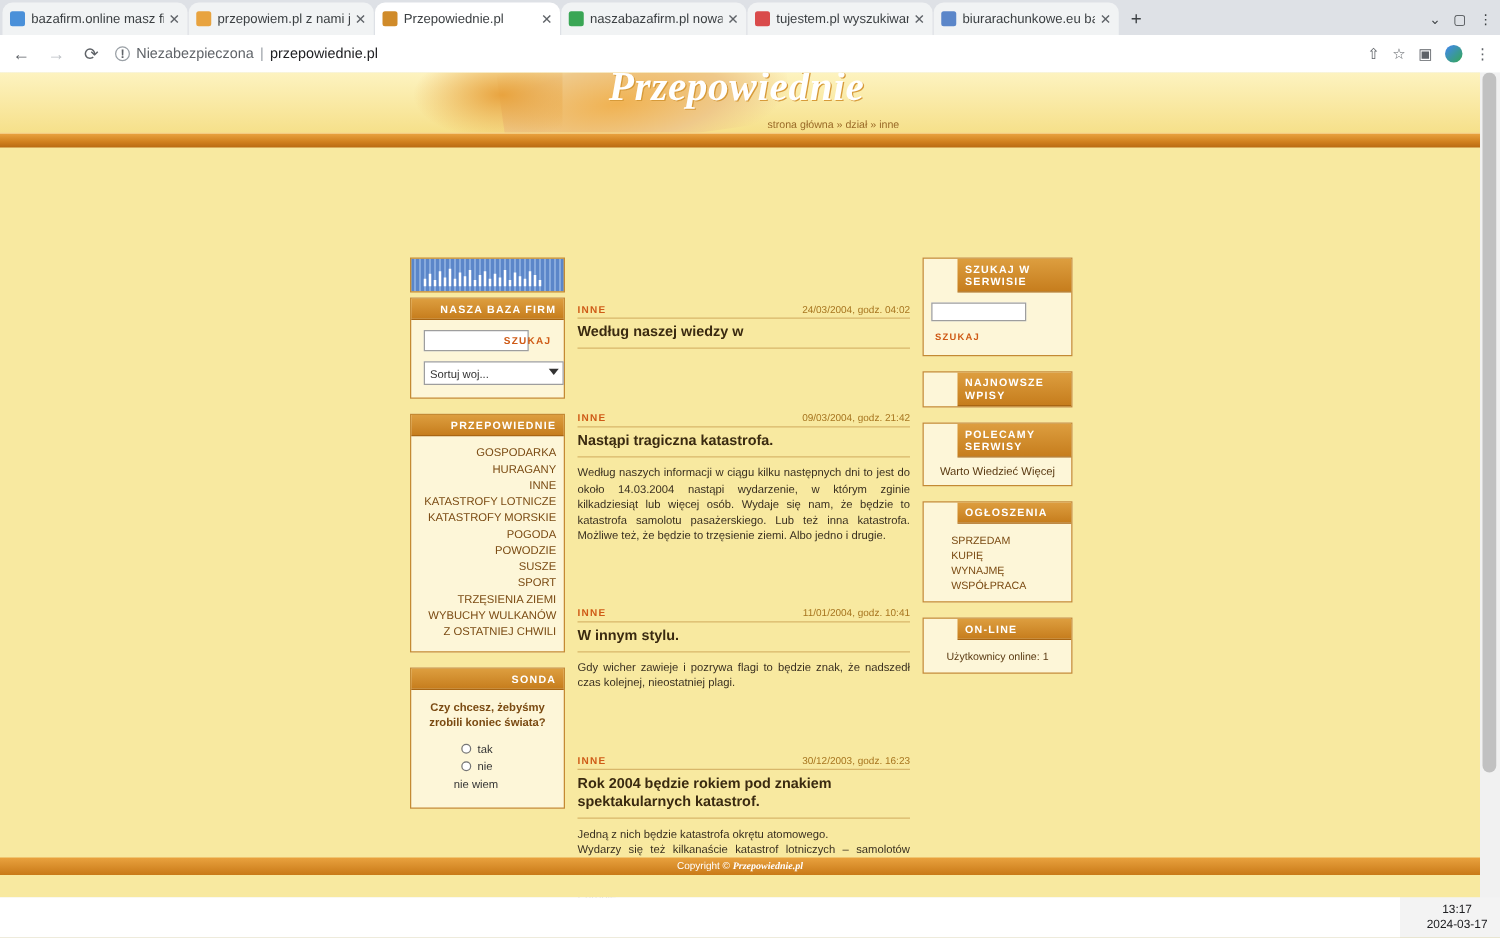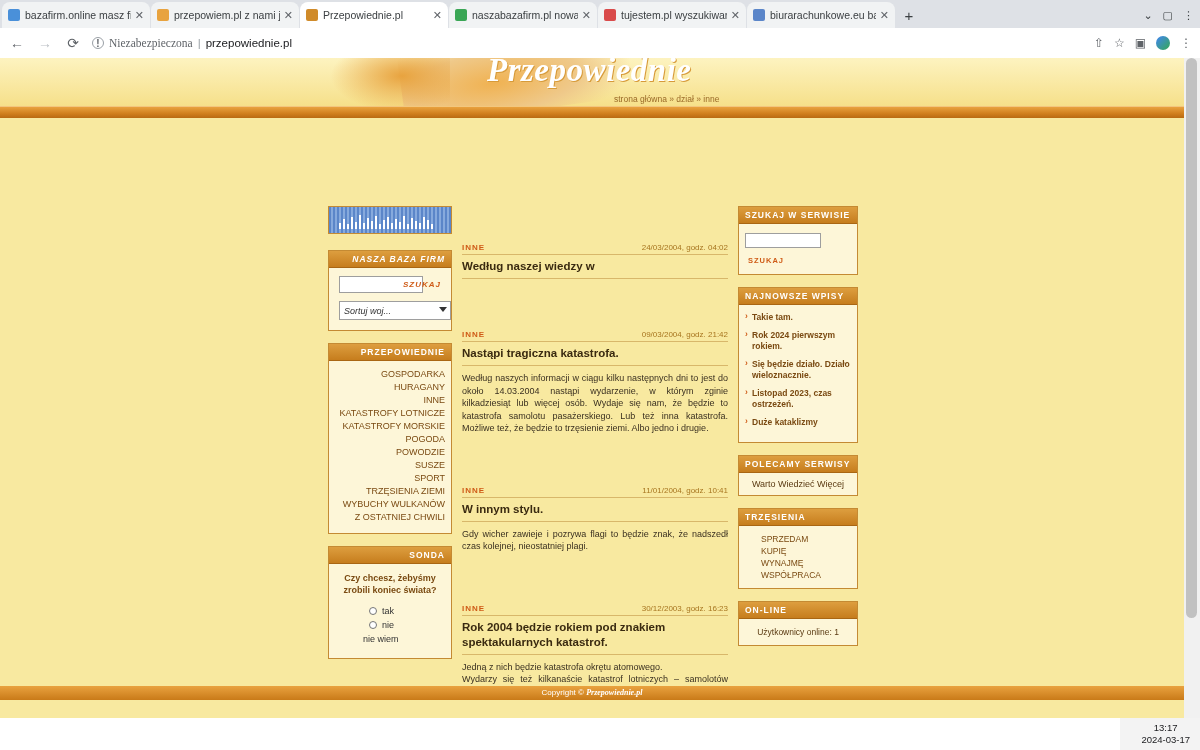--- a/index.html
+++ b/index.html
@@ -41,21 +41,21 @@
     height:30px; background:#ffffff; display:flex; align-items:center; padding:0 8px; gap:10px;
   }
   .navbtn { font-size:14px; color:#5f6368; width:18px; text-align:center; }
   .navbtn.disabled { color:#bdc1c6; }
   .omnibox {
     flex:1 1 auto; height:22px; background:#ffffff; display:flex; align-items:center;
     font-size:11.5px; color:#202124; gap:5px;
   }
   .omnibox .warn-ico { font-size:10px; color:#5f6368; border:1px solid #9aa0a6; border-radius:50%;
     width:12px; height:12px; line-height:11px; text-align:center; font-weight:bold; }
-  .omnibox .notsecure { color:#5f6368; font-size:11.5px;font-family:Liberation Serif, serif; }
+  .omnibox .notsecure { color:#5f6368; font-size:11.5px; }
   .omnibox .sep { color:#9aa0a6; }
   .omnibox .url { color:#202124; }
   .tb-right { display:flex; align-items:center; gap:10px; }
   .tb-right span { font-size:12px; color:#5f6368; }
   .avatar-circle {
     width:14px; height:14px; border-radius:50%;
     background:linear-gradient(135deg,#4285f4,#34a853); display:inline-block;
   }
 
   
@@ -99,32 +99,32 @@
 
   .content { position:relative; width:100%; height:568px; padding:10px 0 0 0; }
 
   
   .box { border:1px solid #c48a33; background:#fdf6d8; }
   .box-hd {
     background:linear-gradient(180deg,#dd9e3f 0%, #c67d1d 100%);
     color:#ffffff; font-size:8.5px; font-weight:bold; letter-spacing:1px;
     padding:3px 6px; text-align:right; border-bottom:1px solid #a96613;
   }
-  .box-hd.left { text-align:left; }
+  .box-hd.left { text-align:left;margin-left:27px; }
 
   
   .col-left { position:absolute; left:328px; top:88px; width:124px; }
   .bluebar {
     height:28px; width:124px; border:1px solid #c48a33;
     background:repeating-linear-gradient(90deg,#5b86c9 0px,#5b86c9 2px,#87aadd 2px,#87aadd 4px);
     position:relative; overflow:hidden;
   }
   .bluebar .bars { position:absolute; left:10px; bottom:4px; display:flex; align-items:flex-end; gap:2px; }
   .bluebar .bars i { display:block; width:2px; background:#ffffff; }
-  .search-mod { margin-top:16px;font-style:italic; }
+  .search-mod { margin-top:4px; }
   .search-mod .inner { padding:8px 6px 10px 6px; }
   .sinput {
     width:84px; height:17px; border:1px solid #9e9e9e; background:#ffffff;
     display:block; margin:0 auto 0 4px;
   }
   .szukaj-link {
     font-size:8px; font-weight:bold; color:#cf5b17; letter-spacing:1px;
     text-align:right; display:block; margin-top:-13px; margin-right:4px;
   }
   .selbox {
@@ -406,36 +406,29 @@
           <div class="box rbox">
             <div class="box-hd left">SZUKAJ W SERWISIE</div>
             <div class="body">
               <span class="rsearch-input"></span>
               <span class="rszukaj">SZUKAJ</span>
             </div>
           </div>
 
           <div class="box rbox">
             <div class="box-hd left">NAJNOWSZE WPISY</div>
-            <div class="body">
-              <div class="wpis">Takie tam.</div>
-              <div class="wpis">Rok 2024 pierwszym rokiem.</div>
-              <div class="wpis">Się będzie działo. Działo wieloznacznie.</div>
-              <div class="wpis">Listopad 2023, czas ostrzeżeń.</div>
-              <div class="wpis">Duże kataklizmy</div>
-            </div>
           </div>
 
           <div class="box rbox">
             <div class="box-hd left">POLECAMY SERWISY</div>
             <div class="serwis">Warto Wiedzieć Więcej</div>
           </div>
 
           <div class="box rbox">
-            <div class="box-hd left">TRZĘSIENIA</div>
+            <div class="box-hd left">OGŁOSZENIA</div>
             <div class="body">
               <div class="oglos">SPRZEDAM</div>
               <div class="oglos">KUPIĘ</div>
               <div class="oglos">WYNAJMĘ</div>
               <div class="oglos">WSPÓŁPRACA</div>
             </div>
           </div>
 
 
           <div class="box rbox">

